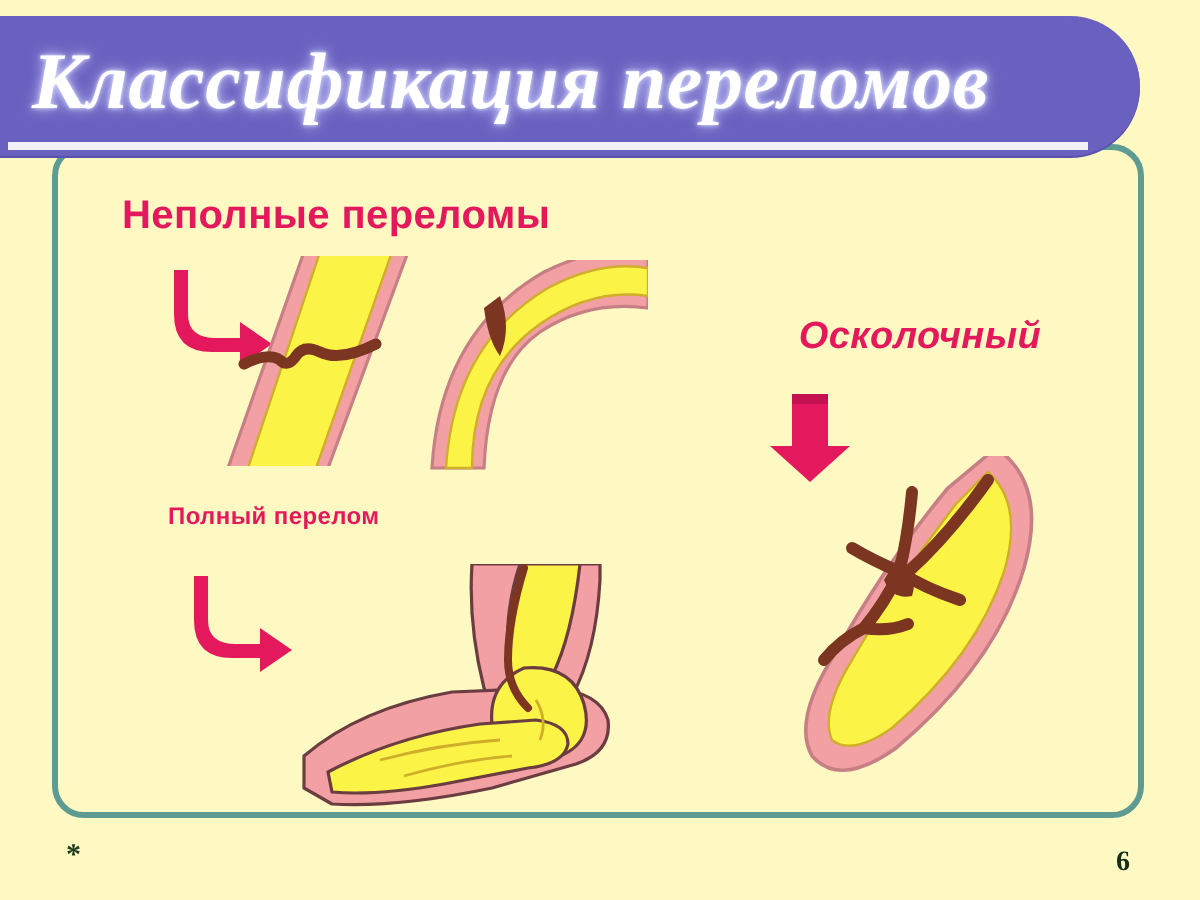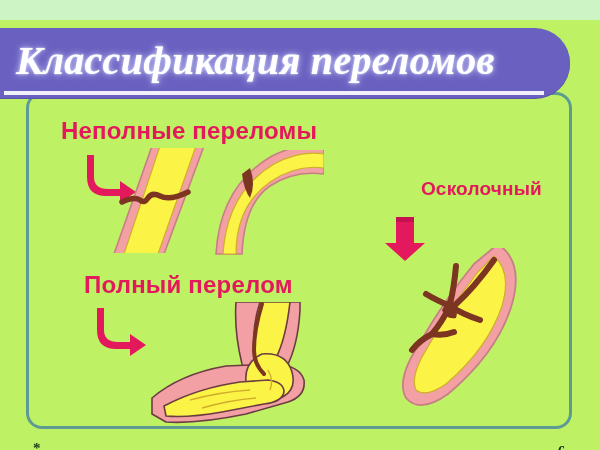--- a/index.html
+++ b/index.html
@@ -2,21 +2,21 @@
 <html><head>
 <meta charset="utf-8">
 <style>
   html,body{margin:0;padding:0;}
   body{
     width:600px;height:450px;overflow:hidden;
     background:#ccf4c4;
     font-family:"Liberation Sans", sans-serif;
     position:relative;
   }
-  #slide{position:absolute;inset:0;background:#bef264;margin-top:20px;}
+  #slide{position:absolute;inset:0;background:#fef9c3;}
 
   
   .frame{
     position:absolute;
     left:26px;top:72px;width:546px;height:337px;
     border:3px solid #5e9b93;
     border-radius:16px;
     box-sizing:border-box;
     background:transparent;
   }
@@ -50,23 +50,23 @@
 
   
   .lbl{
     position:absolute;
     color:#e4185c;
     font-weight:bold;
     font-family:"Liberation Sans", sans-serif;
     white-space:nowrap;
     letter-spacing:.2px;
   }
-  #lbl-incomplete{left:61px;top:97px;font-size:24px;}
-  #lbl-complete{left:84px;top:251px;font-size:24px;}
-  #lbl-comminuted{left:378px;top:158px;font-size:19px;width:164px;text-align:right;line-height:22px;white-space:normal;}
+  #lbl-incomplete{left:61px;top:97px;font-size:20px;}
+  #lbl-complete{left:84px;top:251px;font-size:12px;}
+  #lbl-comminuted{left:378px;top:158px;font-size:19px;width:164px;text-align:center;line-height:22px;white-space:normal;font-style:italic;}
 
   
   .arrow-hook{position:absolute;}
   #arrow-incomplete{left:86px;top:131px;}
   #arrow-complete{left:96px;top:284px;}
   #arrow-comminuted{left:383px;top:197px;}
 
   
   .fig{position:absolute;}
   #fig-bone-1{left:108px;top:128px;}

